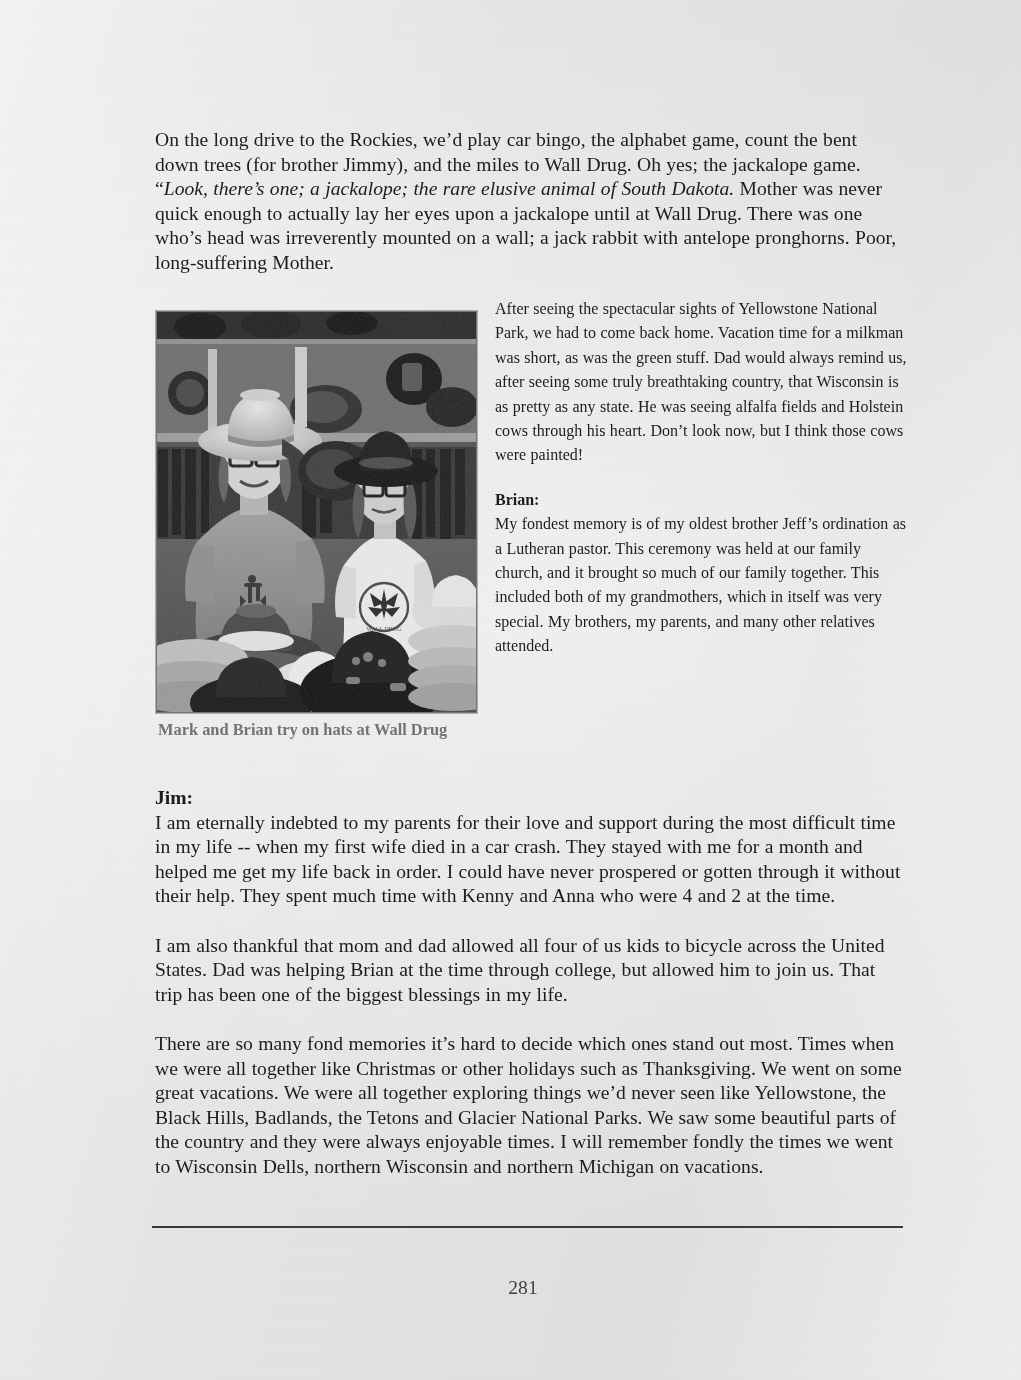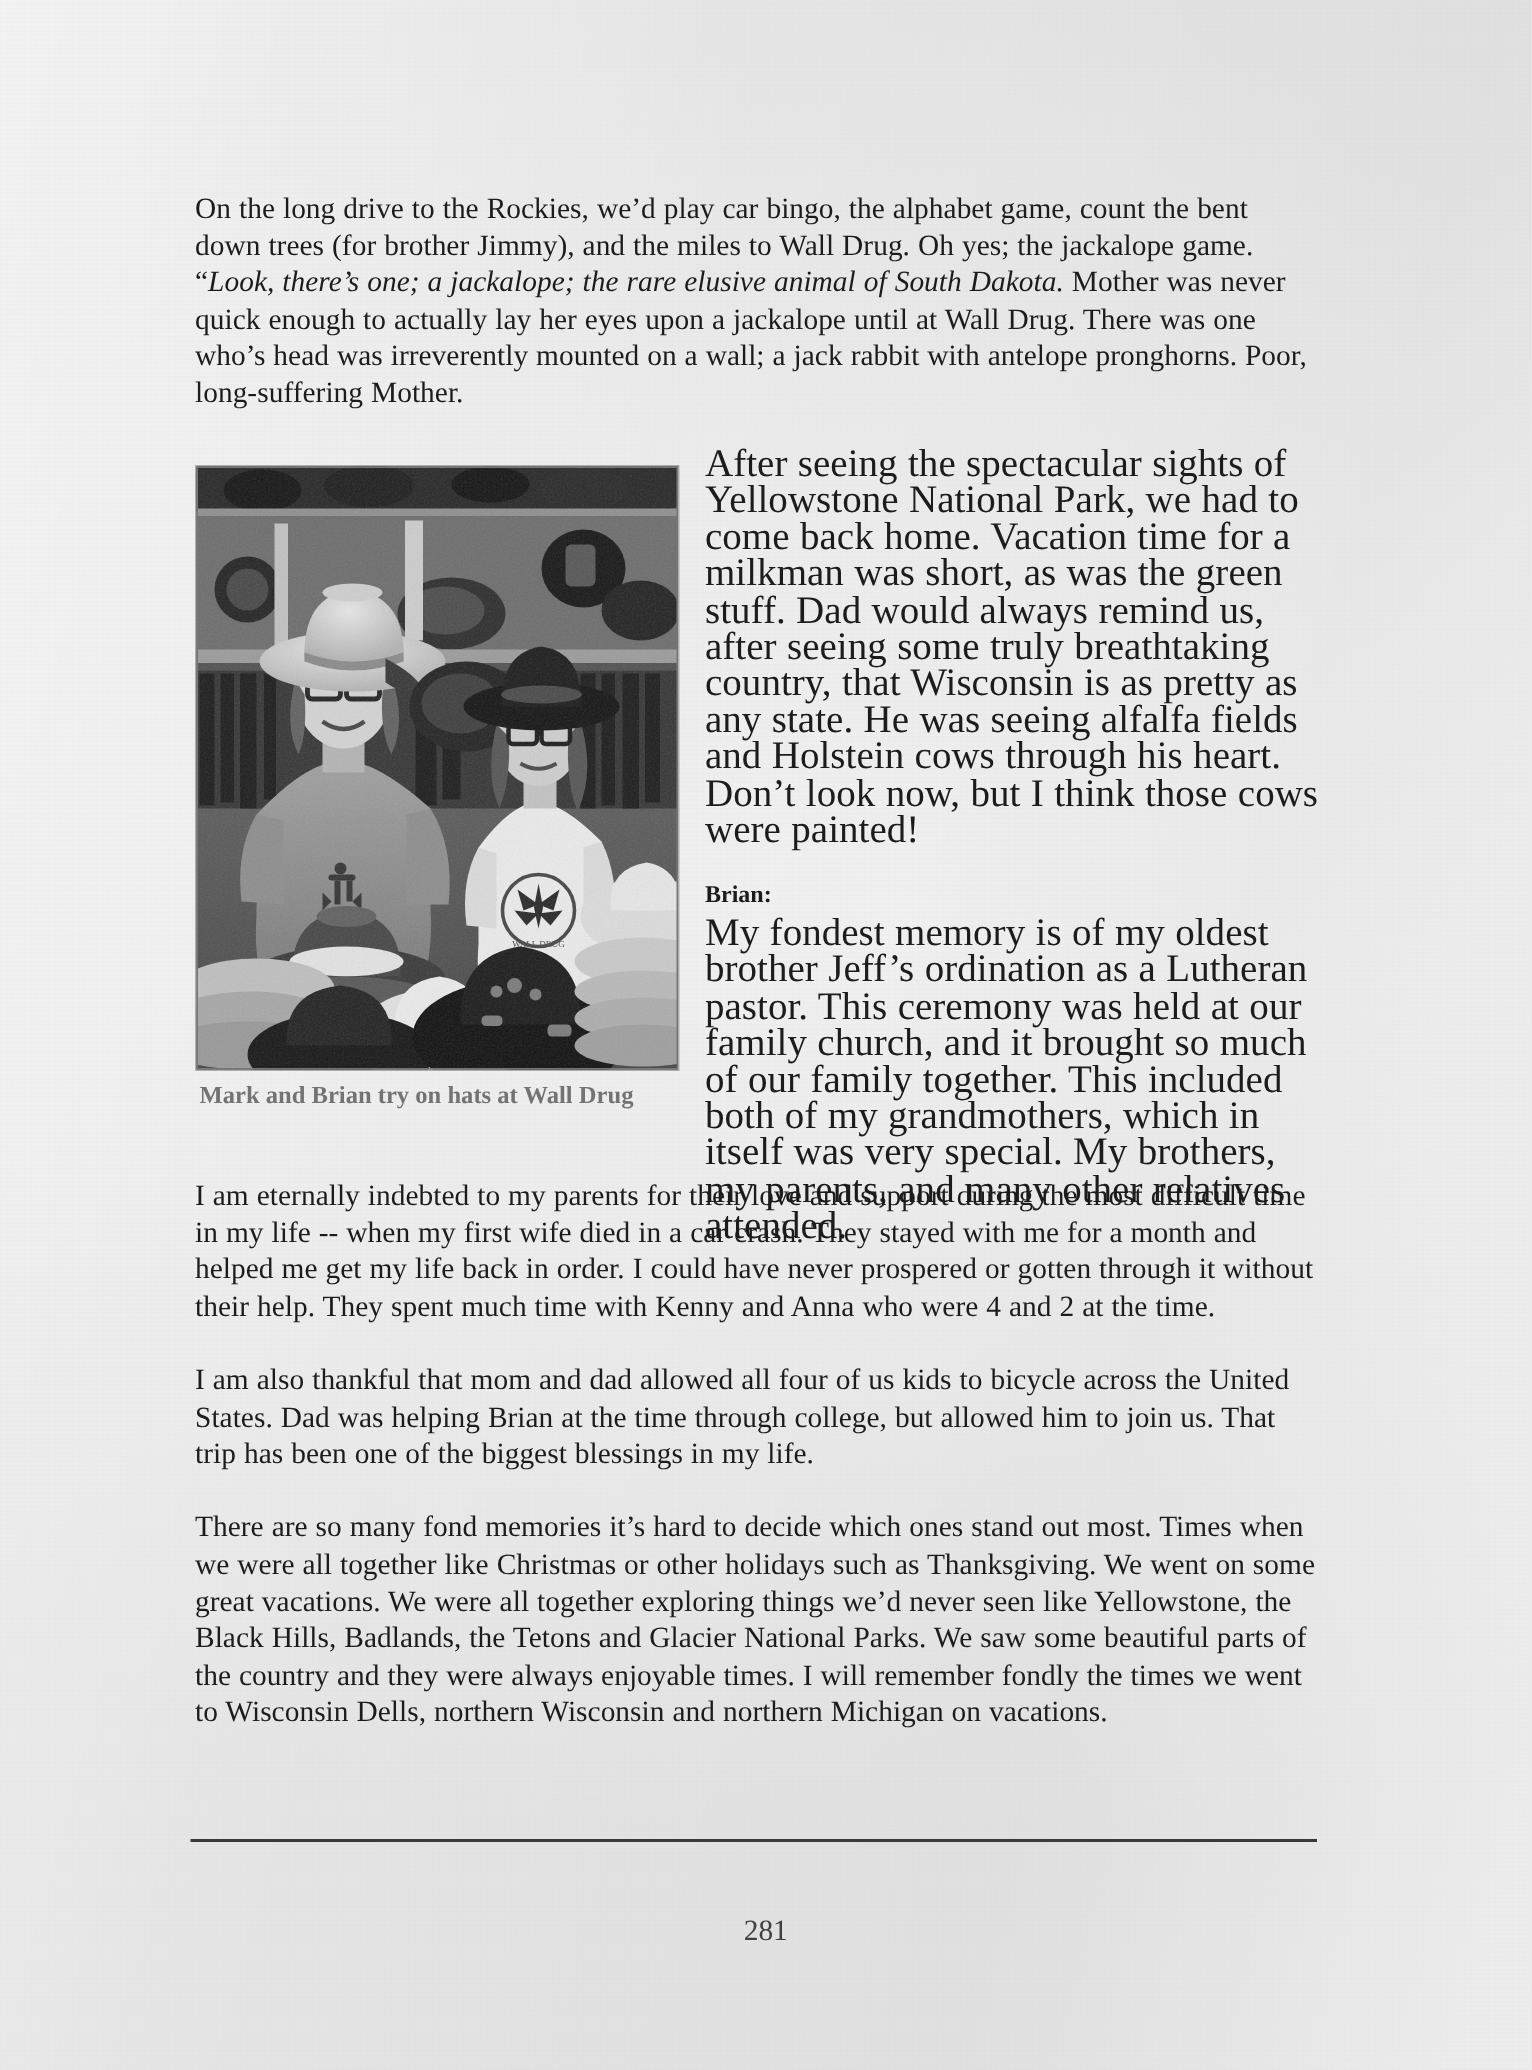--- a/index.html
+++ b/index.html
@@ -33,20 +33,21 @@
     pointer-events: none;
     background-image:
       repeating-linear-gradient(0deg, rgba(0,0,0,0.018) 0px, rgba(0,0,0,0.018) 1px, rgba(255,255,255,0.02) 1px, rgba(255,255,255,0.02) 3px),
       repeating-linear-gradient(90deg, rgba(0,0,0,0.015) 0px, rgba(0,0,0,0.015) 1px, rgba(255,255,255,0.02) 1px, rgba(255,255,255,0.02) 4px);
   }
 
   .page {
     position: absolute;
     inset: 0;
     z-index: 2;
+    margin-left: 25px;
   }
 
   p.body-text {
     margin: 0;
     font-size: 19.6px;
     line-height: 24.6px;
     text-align: left;
     letter-spacing: 0.02px;
     word-spacing: 0.4px;
   }
@@ -91,21 +92,21 @@
   }
   .caption .line2 { display: block; padding-left: 8px; }
 
   
   .right-col {
     position: absolute;
     left: 470px;
     top: 297px;
     width: 412px;
   }
-  .right-col p.body-text { font-size: 26px; line-height: 24.4px; }
+  .right-col p.body-text { font-size: 16px; line-height: 24.4px; }
   .speaker {
     font-weight: bold;
     font-size: 16px;
     line-height: 24.4px;
     margin: 0;
   }
   .right-col .gap { height: 20px; }
 
   
   .lower {
@@ -338,20 +339,21 @@
   </div>
 
   <div class="right-col">
     <p class="body-text">After seeing the spectacular sights of Yellowstone National Park, we had to come back home.  Vacation time for a milkman was short, as was the green stuff.  Dad would always remind us, after seeing some truly breathtaking country, that Wisconsin is as pretty as any state. He was seeing alfalfa fields and Holstein cows through his heart. Don’t look now, but I think those cows were painted!</p>
     <div class="gap"></div>
     <p class="speaker">Brian:</p>
     <p class="body-text">My fondest memory is of my oldest brother Jeff’s ordination as a Lutheran pastor.  This ceremony was held at our family church, and it brought so much of our family together.  This included both of my grandmothers, which in itself was very special. My brothers, my parents, and many other relatives attended.</p>
   </div>
 
   <div class="lower">
+    <p class="speaker">Jim:</p>
     <p class="body-text">I am eternally indebted to my parents for their love and support during the most difficult time in my life -- when my first wife died in a car crash. They stayed with me for a month and helped me get my life back in order. I could have never prospered or gotten through it without their help. They spent much time with Kenny and Anna who were 4 and 2 at the time.</p>
     <p class="body-text">I am also thankful that mom and dad allowed all four of us kids to bicycle across the United States.  Dad was helping Brian at the time through college, but allowed him to join us. That trip has been one of the biggest blessings in my life.</p>
     <p class="body-text">There are so many fond memories it’s hard to decide which ones stand out most. Times when we were all together like Christmas or other holidays such as Thanksgiving. We went on some great vacations.  We were all together exploring things we’d never seen like Yellowstone, the Black Hills, Badlands, the Tetons and Glacier National Parks. We saw some beautiful parts of the country and they were always enjoyable times. I will remember fondly the times we went to Wisconsin Dells, northern Wisconsin and northern Michigan on vacations.</p>
   </div>
 
   <hr class="footer-rule">
 
   <div class="page-number">281</div>
 
 </div>

